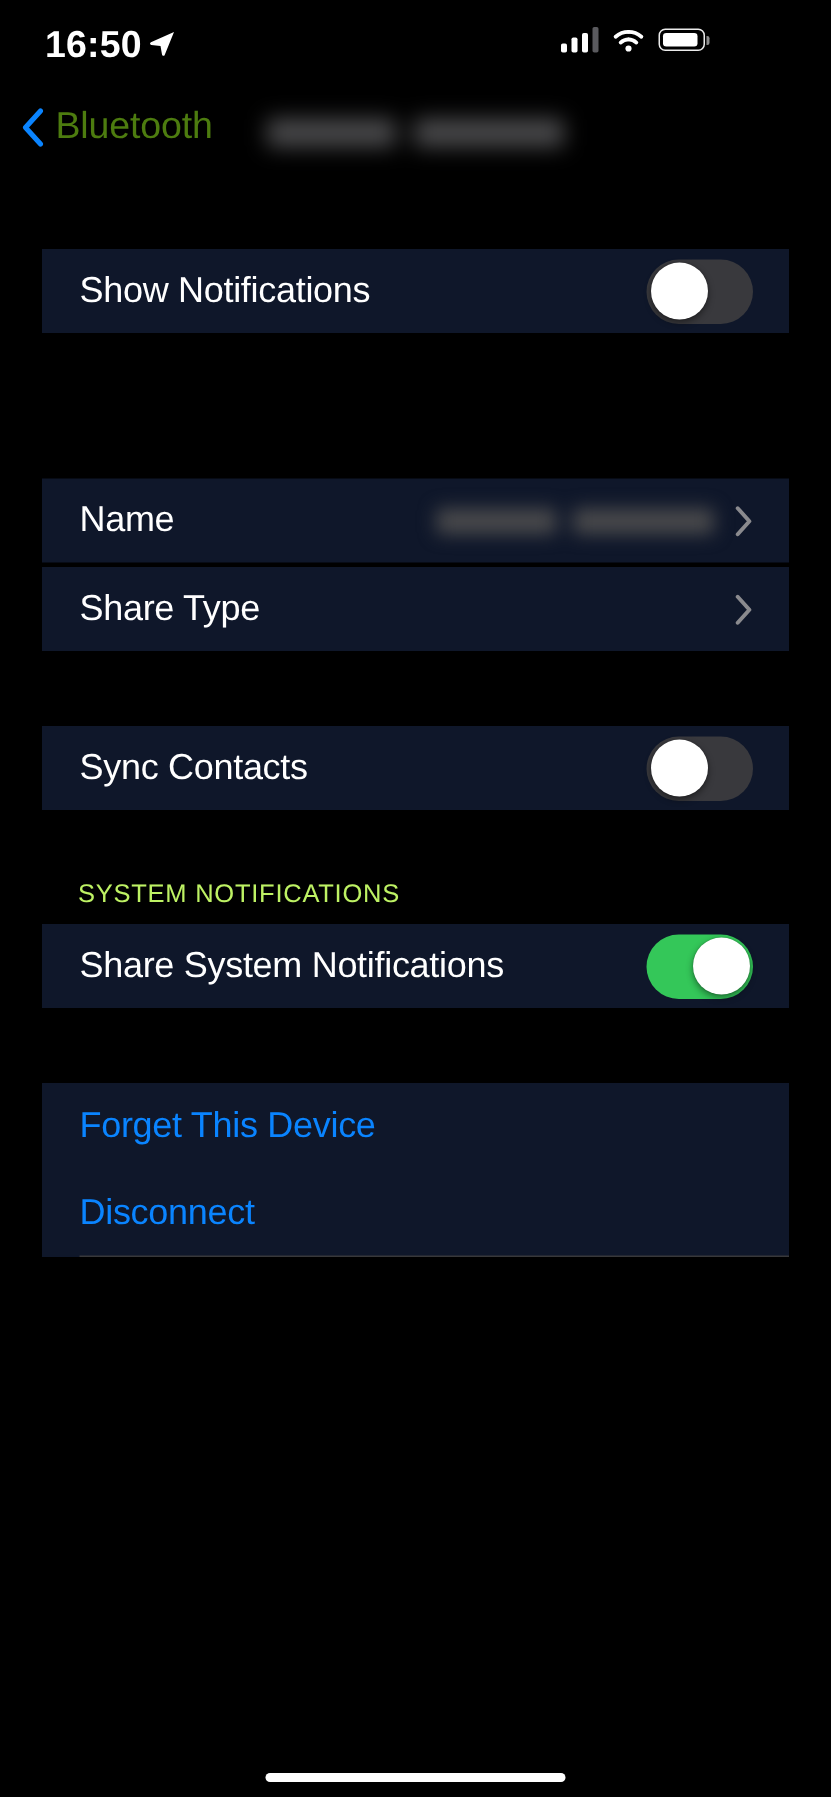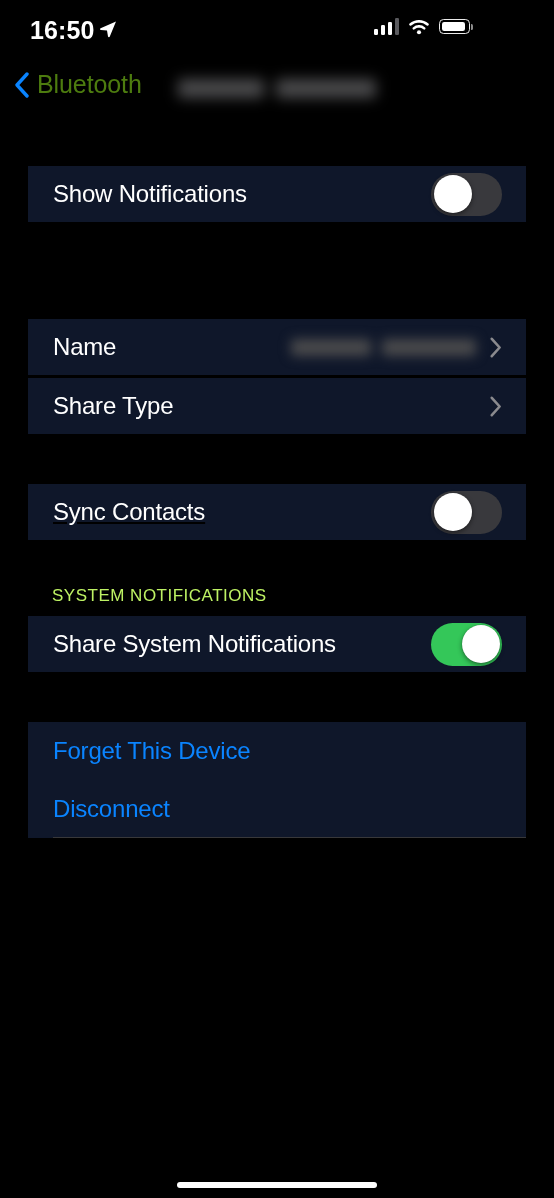--- a/index.html
+++ b/index.html
@@ -350,21 +350,21 @@
       <span class="row-label">Share Type</span>
       <span class="row-spacer"></span>
       <span class="chevron-right">
         <svg viewBox="0 0 12 21" width="12" height="21" aria-hidden="true">
           <path d="M1.8 1.8 L9.6 10.5 L1.8 19.2" stroke="#8A8A8E" stroke-width="2.6" fill="none" stroke-linecap="round" stroke-linejoin="round"></path>
         </svg>
       </span>
     </div>
   </div>
 
-  <div class="card" style="top:484px;text-decoration:underline;">
+  <div class="card" style="top:484px;">
     <div class="row">
       <span class="row-label">Sync Contacts</span>
       <span class="row-spacer"></span>
       <span class="toggle off">
         <span class="knob"></span>
       </span>
     </div>
   </div>
 
   <div class="section-header" style="top:586px;">SYSTEM NOTIFICATIONS</div>

